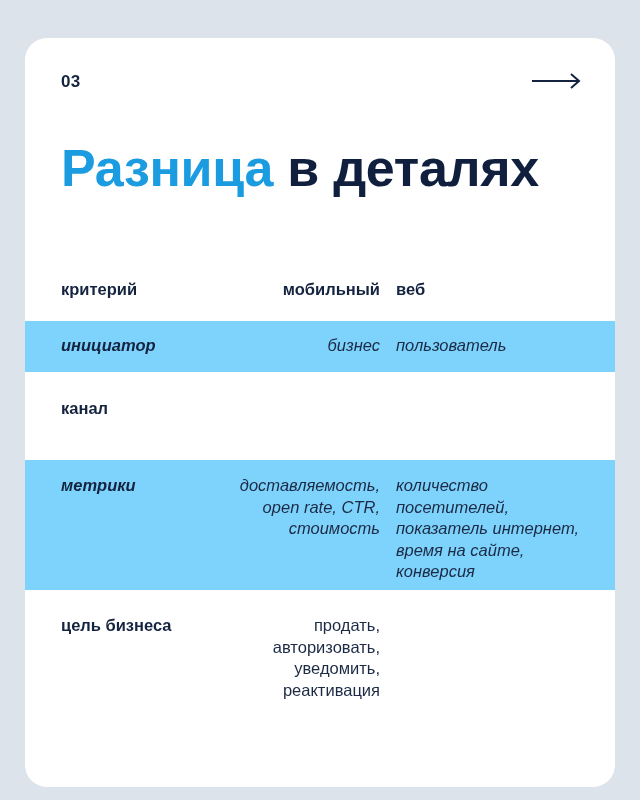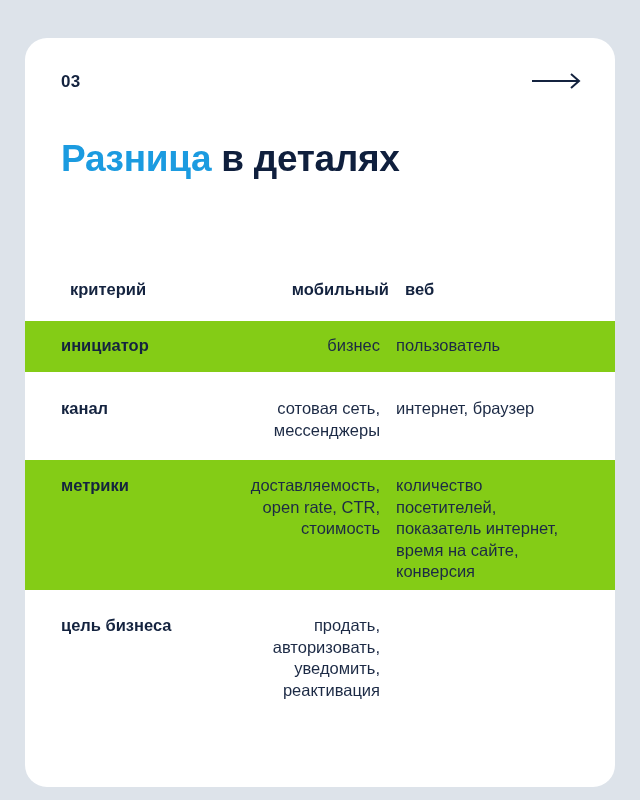--- a/index.html
+++ b/index.html
@@ -13,32 +13,32 @@
     background:#ffffff; border-radius:22px; overflow:hidden;
   }
   .page-num {
     position:absolute; left:36px; top:34px; font-size:17px; font-weight:700;
     color:#14233f; letter-spacing:0.3px;
   }
   .arrow {
     position:absolute; left:506px; top:34px; width:50px; height:18px;
   }
   .title {
-    position:absolute; left:36px; top:100px; font-size:37px; font-weight:700;
+    position:absolute; left:36px; top:100px; font-size:52px; font-weight:700;
     letter-spacing:-0.3px; white-space:nowrap; color:#0f1f3d;
   }
   .title .accent { color:#1b9be0; }
   .table { position:absolute; left:0; top:0; width:590px; }
   .row { position:absolute; left:0; width:590px; }
-  .row.shaded { background:#84cc16; }
+  .row.shaded { background:#7dd3fc;font-style:italic; }
   .cell { position:absolute; font-size:16.5px; line-height:21.5px; color:#1c2a45; }
   .c1 { left:36px; font-weight:700; color:#14233f; }
   .c2 { left:185px; width:170px;text-align:right; }
   .c3 { left:371px; width:210px; }
-  .head .cell { font-weight:700; color:#14233f;margin-left:9px; }
+  .head .cell { font-weight:700; color:#14233f; }
 </style>
 </head>
 <body>
 
 <div class="card">
   <div class="page-num">03</div>
   <svg class="arrow" viewBox="0 0 50 18">
     <line x1="1" y1="9" x2="47" y2="9" stroke="#14233f" stroke-width="2"></line>
     <polyline points="40,2 48,9 40,16" fill="none" stroke="#14233f" stroke-width="2"></polyline>
   </svg>
@@ -55,23 +55,20 @@
     </div>
 
     <div class="row shaded" style="top:283px;height:51px;">
       <div class="cell c1" style="top:14px">инициатор</div>
       <div class="cell c2" style="top:14px;white-space:pre-line">бизнес</div>
       <div class="cell c3" style="top:14px;white-space:pre-line">пользователь</div>
     </div>
 
     <div class="row" style="top:334px;height:88px;">
       <div class="cell c1" style="top:26px">канал</div>
-      <div class="cell c2" style="top:26px;white-space:pre-line">сотовая сеть,
-мессенджеры</div>
-      <div class="cell c3" style="top:26px;white-space:pre-line">интернет, браузер</div>
     </div>
 
     <div class="row shaded" style="top:422px;height:130px;">
       <div class="cell c1" style="top:15px">метрики</div>
       <div class="cell c2" style="top:15px;white-space:pre-line">доставляемость,
 open rate, CTR,
 стоимость</div>
       <div class="cell c3" style="top:15px;white-space:pre-line">количество
 посетителей,
 показатель интернет,

